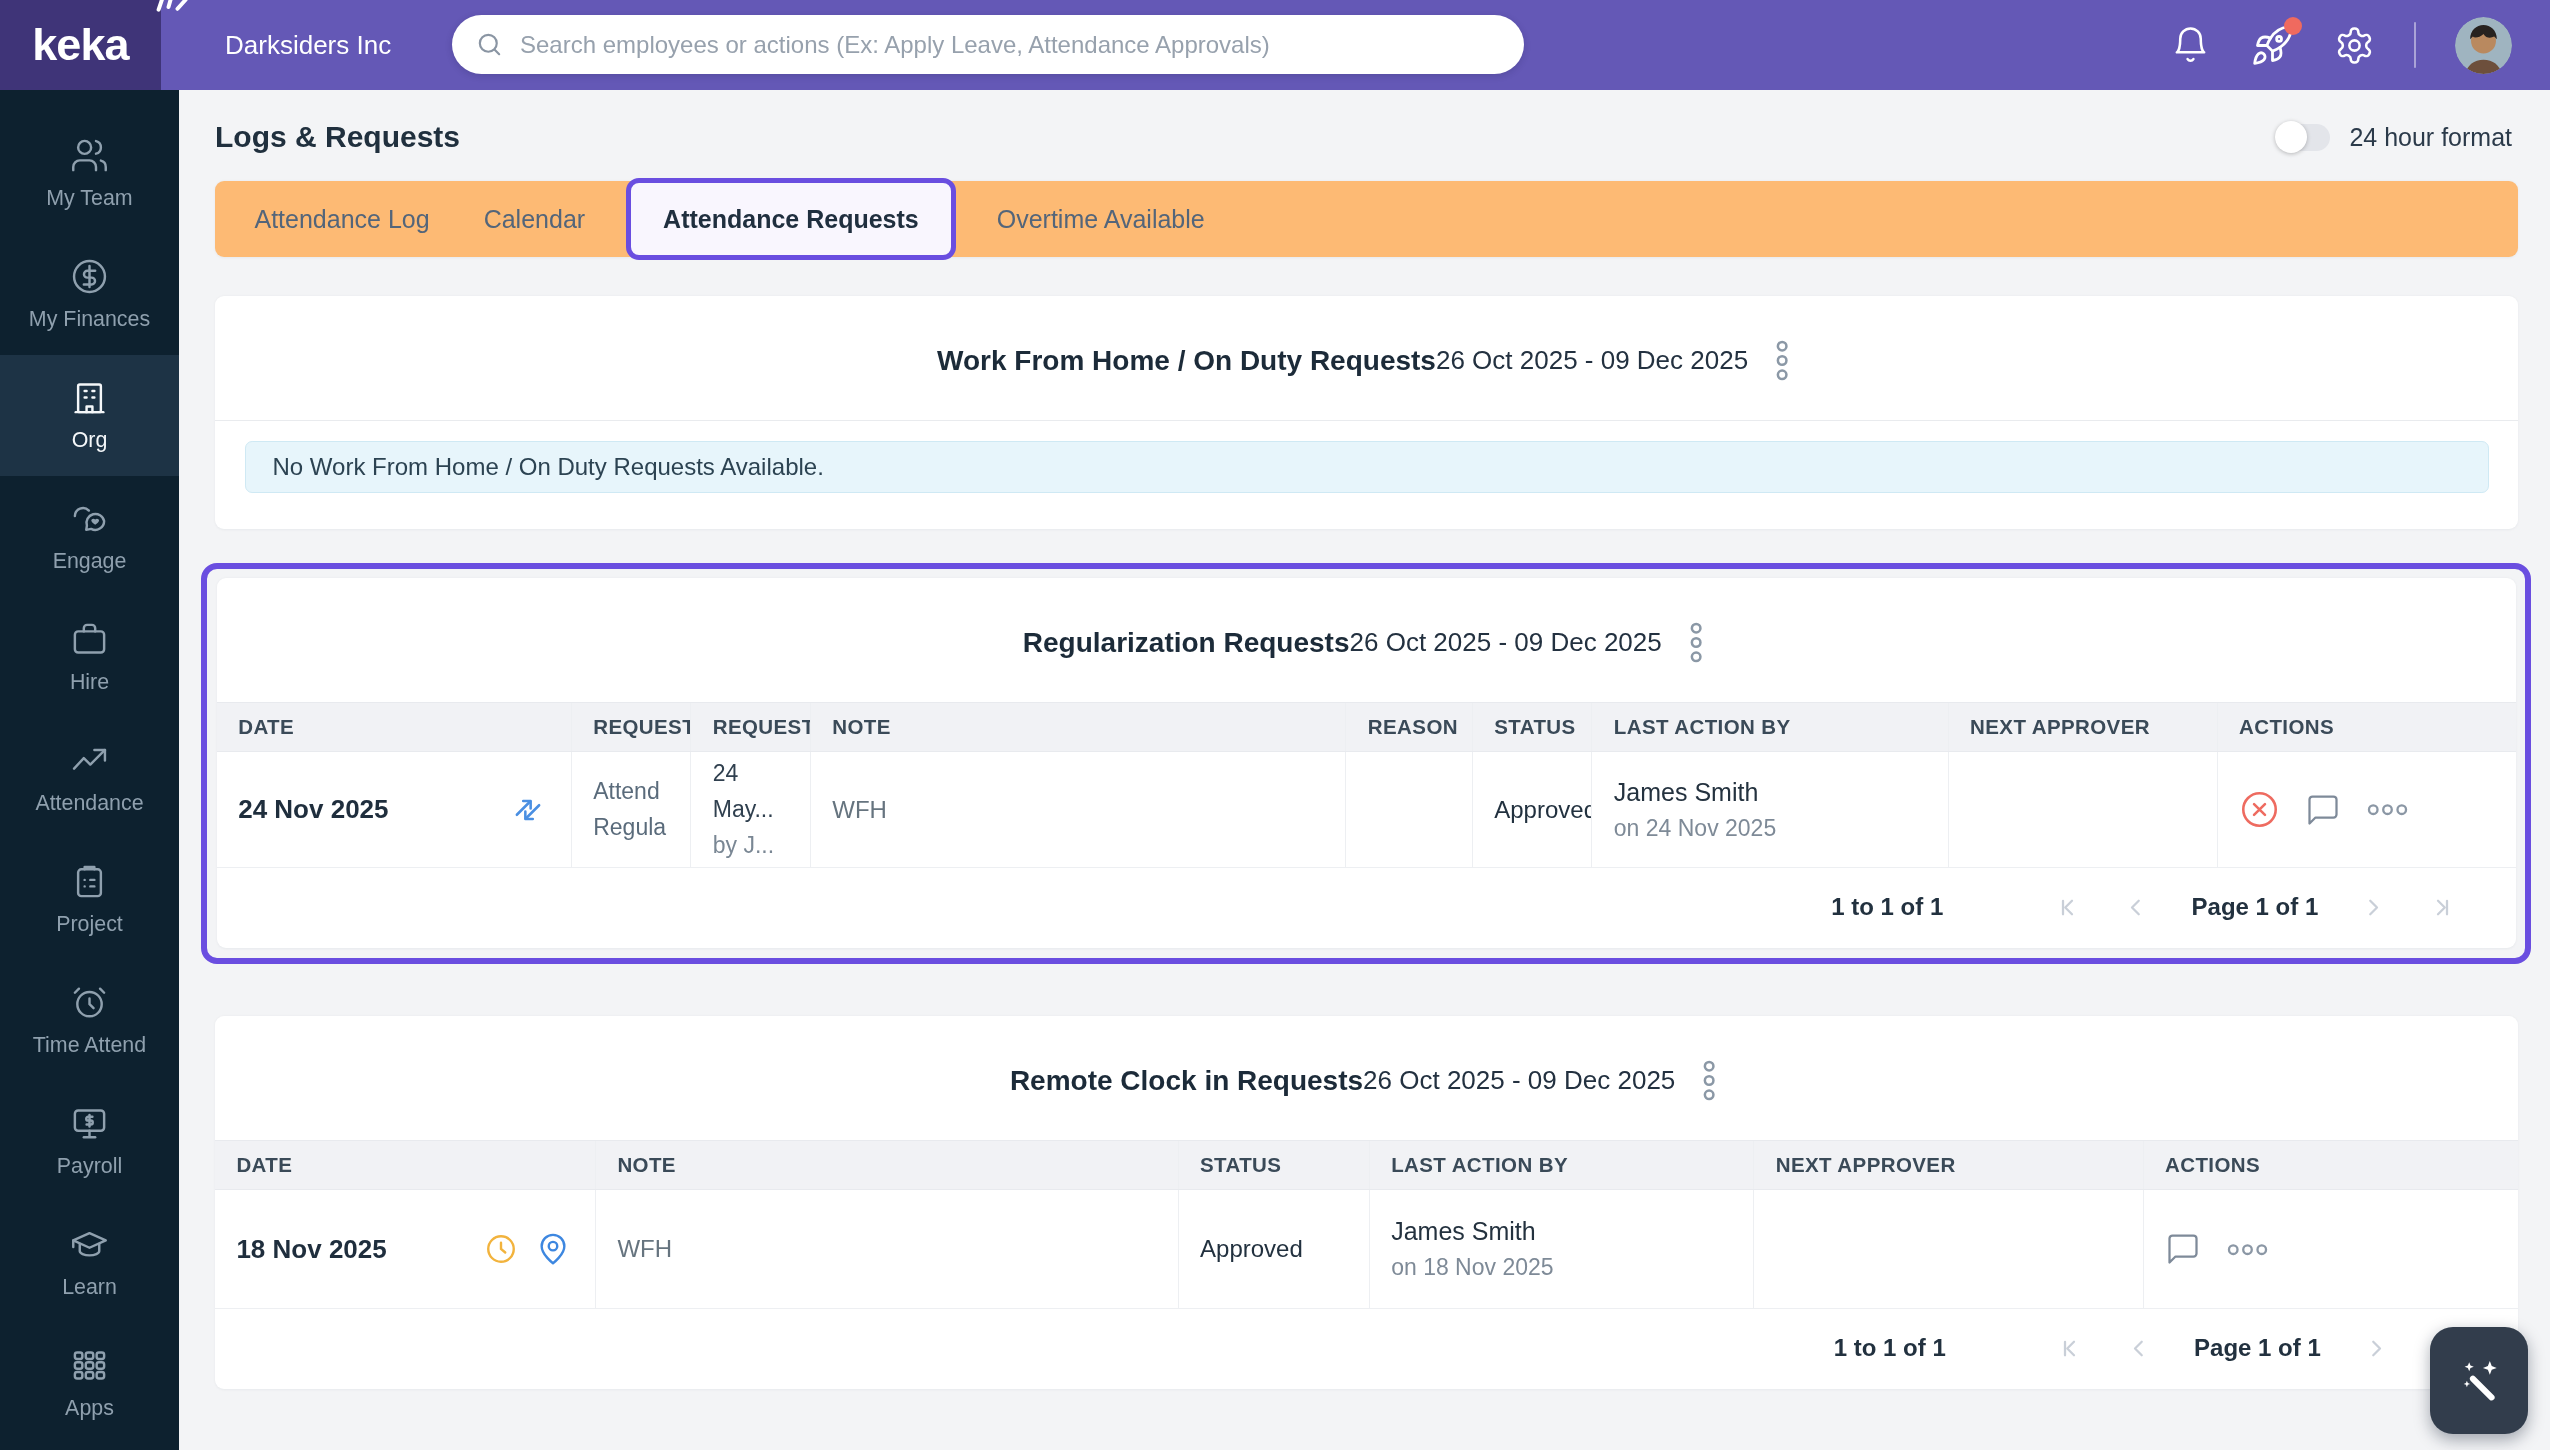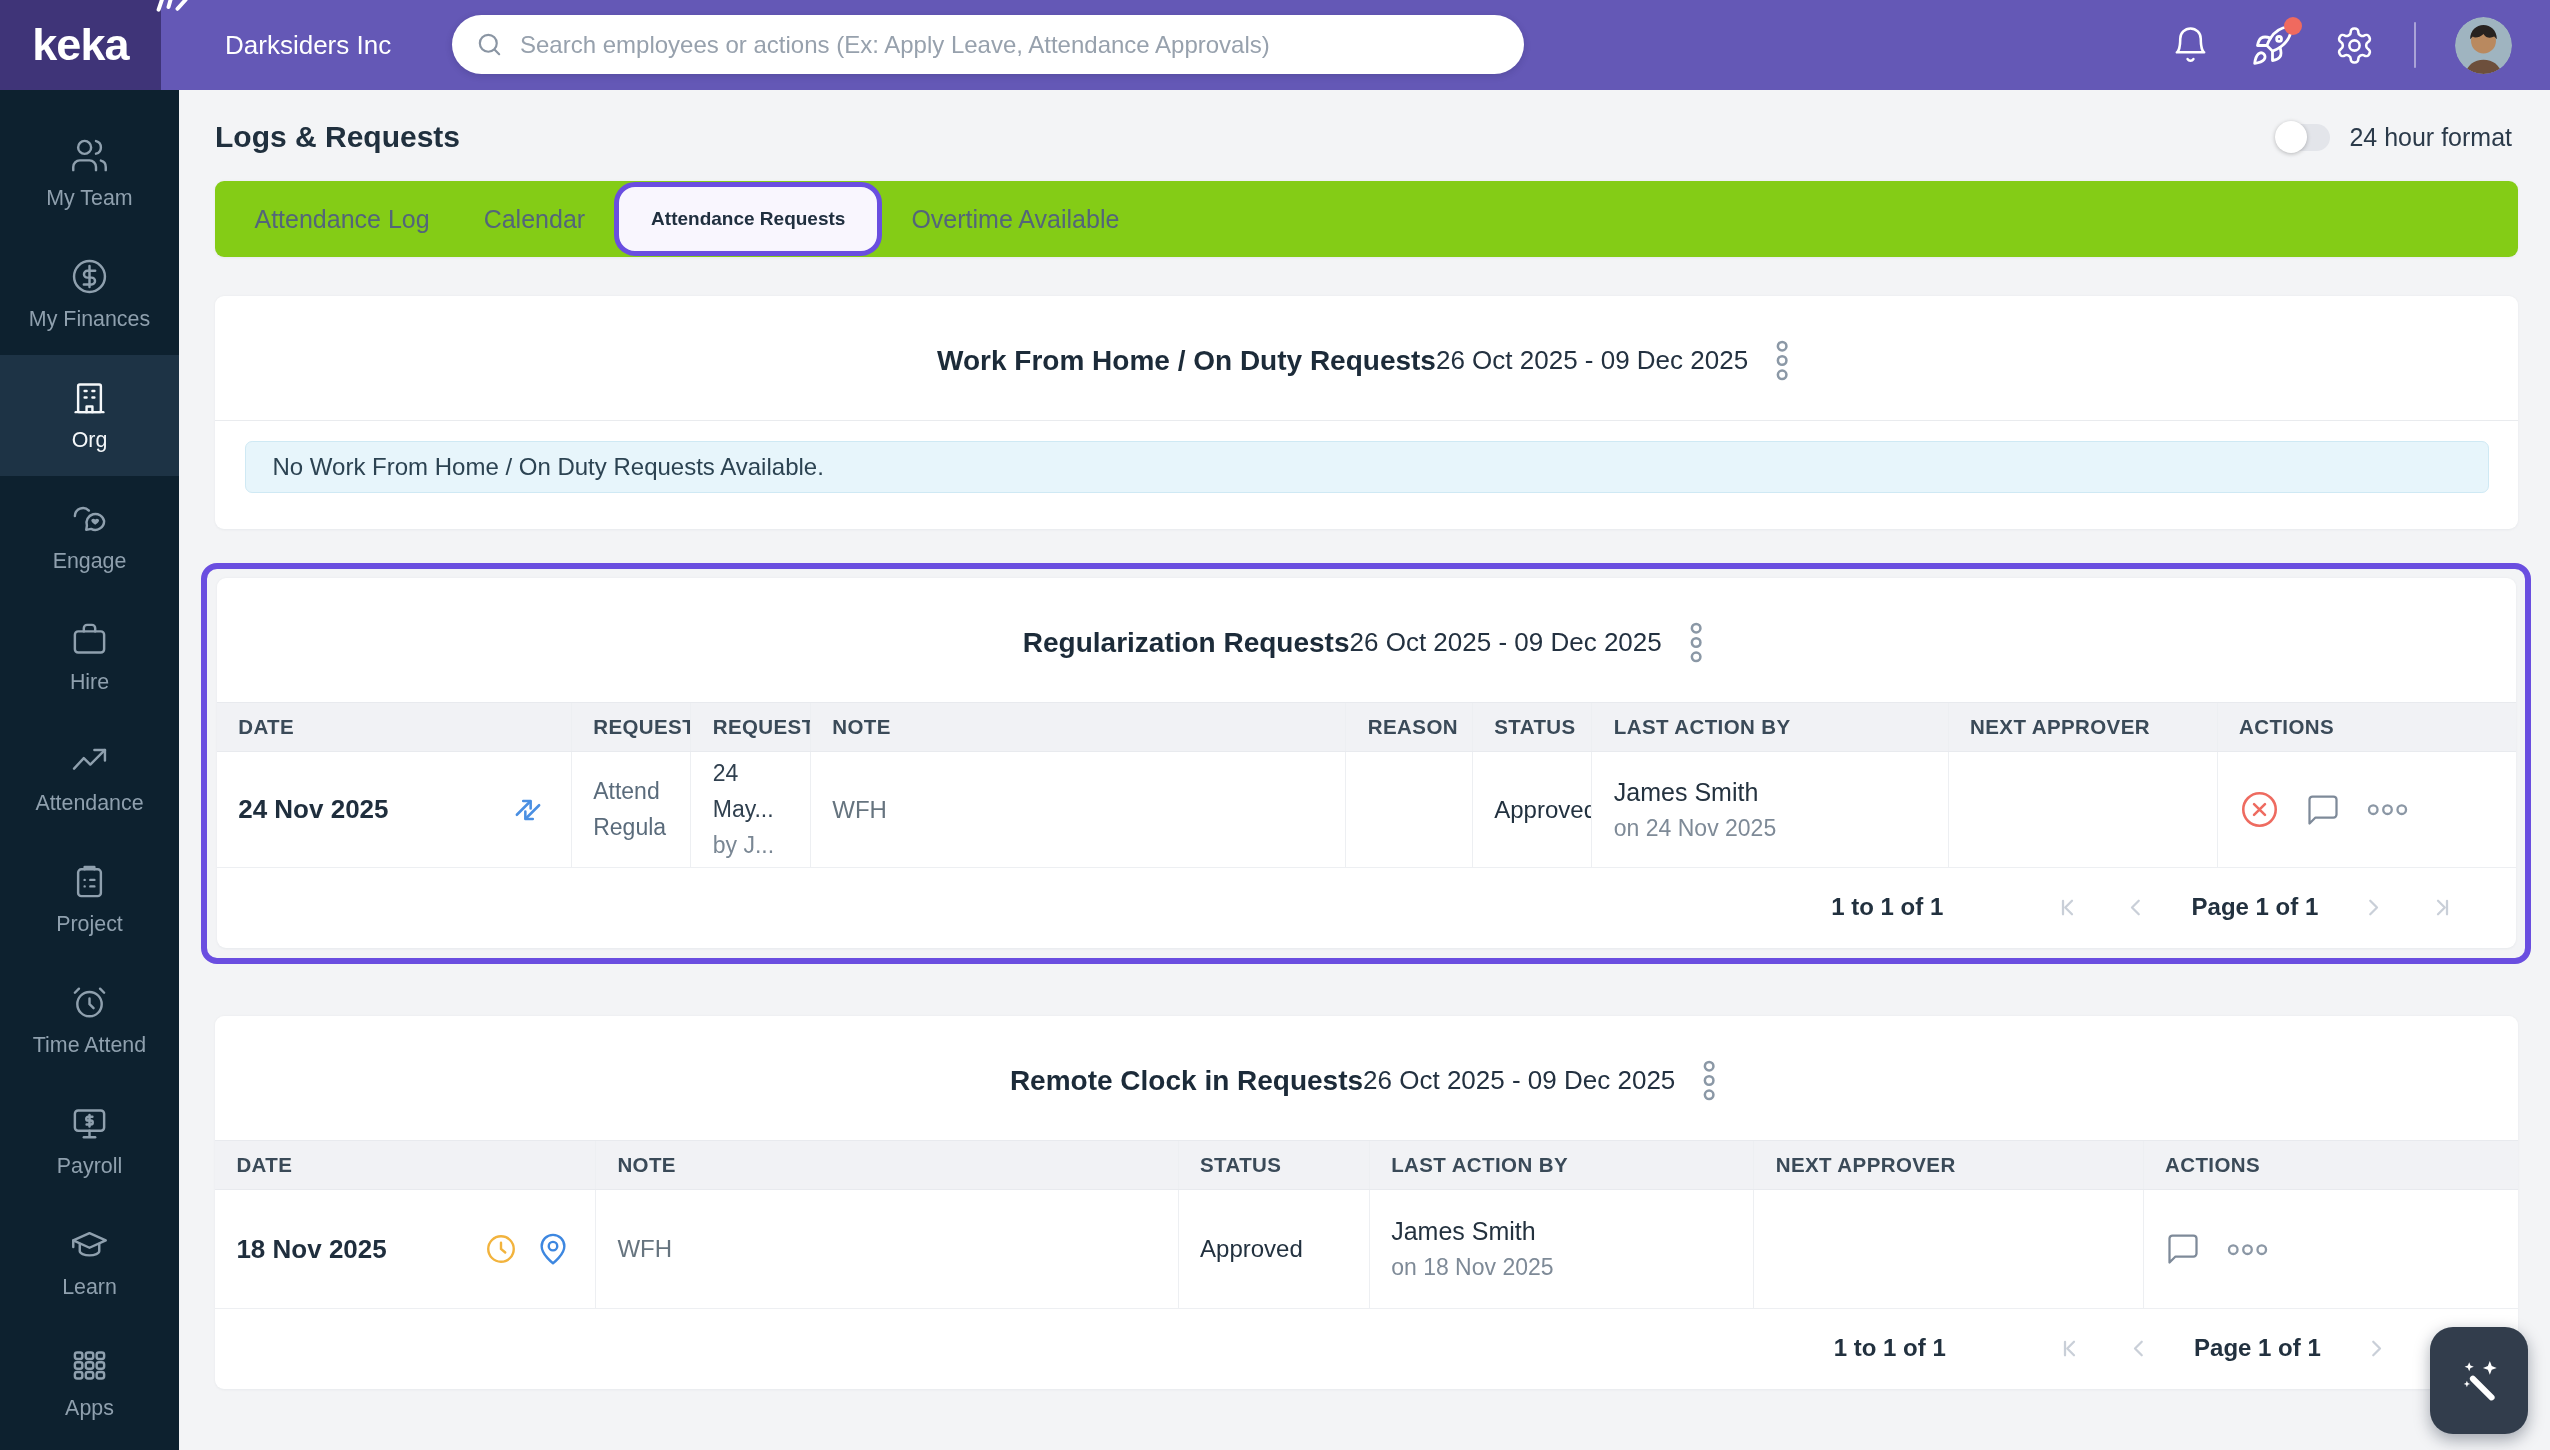--- a/index.html
+++ b/index.html
@@ -31,23 +31,23 @@
 
   
   .main { position:absolute; left:179px; top:90px; width:2372px; height:1360px; }
   .page-head { display:flex; justify-content:space-between; align-items:center; padding:30px 39px 0 36px; }
   .page-title { font-size:30px; font-weight:600; color:#20303e; }
   .fmt { display:flex; align-items:center; gap:19.7px; }
   .toggle { width:55px; height:27px; background:#e3e5ea; border-radius:14.3px; position:relative; cursor:pointer; }
   .toggle .knob { position:absolute; left:0px; top:-2.7px; width:32px; height:32px; background:#fff; border-radius:50%; box-shadow:0 0.9px 4.5px rgba(0,0,0,.25); }
   .fmt .lbl { font-size:25px; color:#2b3a4a; }
 
-  .tabbar { margin:27px 33px 0 36px; height:76px; background:#84cc16; border-radius:9px; box-shadow:0 0.9px 2.7px rgba(16,36,62,.05); display:flex; align-items:center; padding-left:12.5px; overflow:visible; }
+  .tabbar { margin:27px 33px 0 36px; height:76px; background:#fdba74; border-radius:9px; box-shadow:0 0.9px 2.7px rgba(16,36,62,.05); display:flex; align-items:center; padding-left:12.5px; overflow:visible; }
   .tab { padding:0 27px; font-size:25px; color:#53657a; cursor:pointer; white-space:nowrap; }
-  .tab-hl { margin:0 2px; border:5.4px solid #6a4ee0; border-radius:21px; background:#f9f6fe; padding:21.4px 32px; font-size:19px; font-weight:600; color:#202f3f; cursor:pointer; white-space:nowrap; }
+  .tab-hl { margin:0 14px; border:5.4px solid #6a4ee0; border-radius:13px; background:#f9f6fe; padding:21.4px 32px; font-size:25px; font-weight:600; color:#202f3f; cursor:pointer; white-space:nowrap; }
 
   .card { background:#fff; border-radius:9px; box-shadow:0 0.9px 2.7px rgba(16,36,62,.05); }
   .card-head { display:flex; justify-content:center; align-items:center; padding:43px 36px 38px 29.5px; }
   .sec-title { font-size:28px; font-weight:600; color:#1c2b39; }
   .head-right { display:flex; align-items:center; gap:27px; }
   .date-range { font-size:26px; color:#233140; }
   .kebab { cursor:pointer; display:flex; }
 
   .wfh { margin:39px 33px 0 36px; }
   .wfh .card-head { border-bottom:0.9px solid #e9ebee; }

